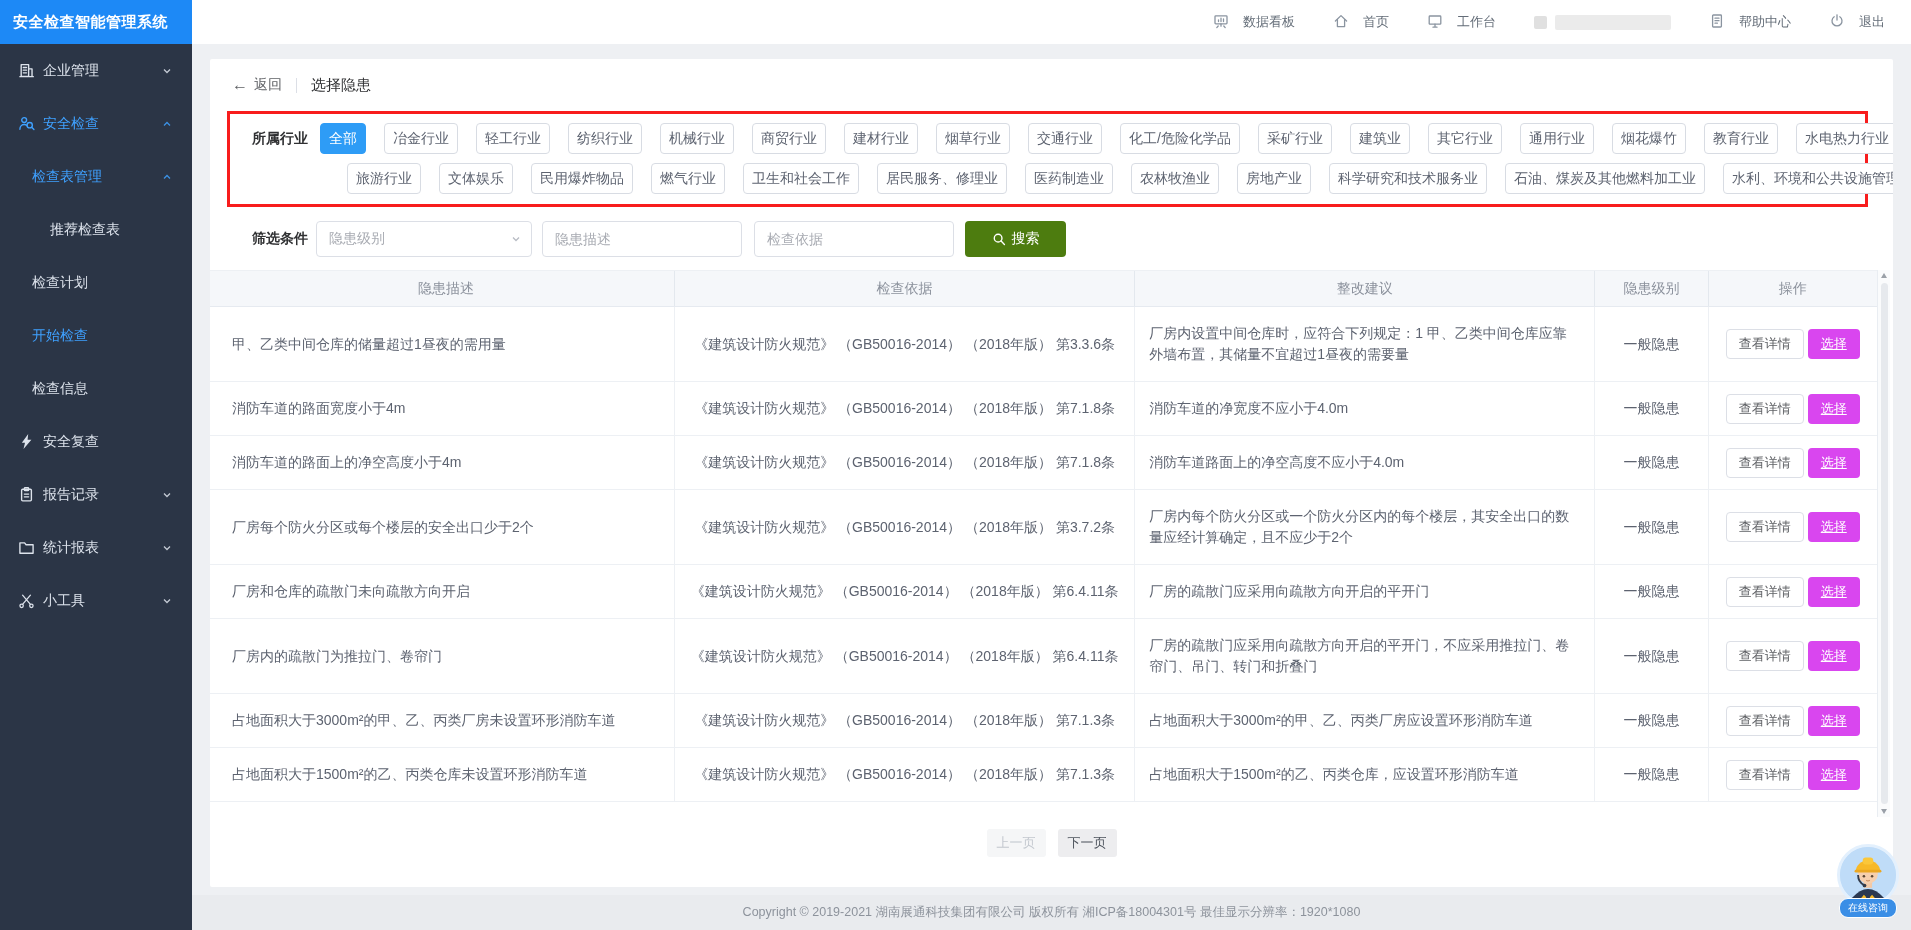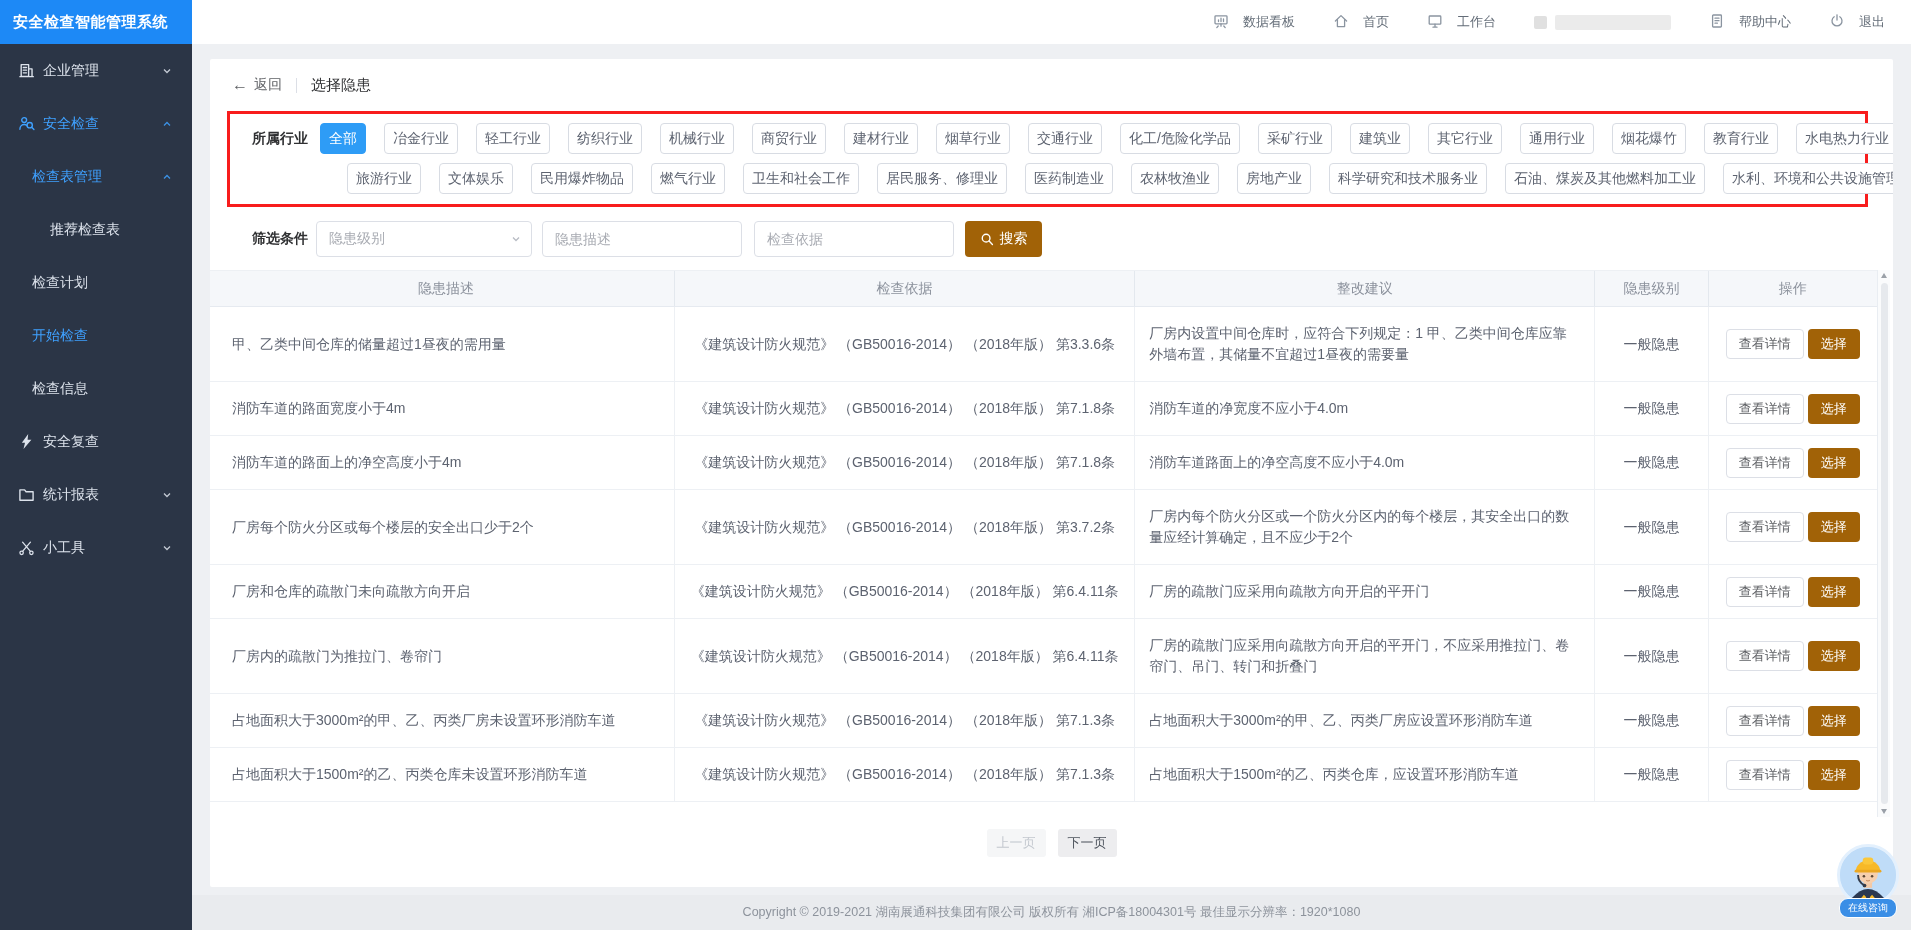--- a/index.html
+++ b/index.html
@@ -50,43 +50,43 @@
 
   .filters { display:flex; align-items:center; margin:14px 0 0 42px; }
   .f-label { font-size:14px; font-weight:bold; color:#303133; margin-right:8px; }
   .fselect { width:216px; height:36px; border:1px solid #dcdfe6; border-radius:4px; display:flex;
     align-items:center; padding:0 10px 0 12px; color:#a8abb2; font-size:14px; cursor:pointer;
     justify-content:space-between; margin-right:10px; background:#fff; }
   .selchev { display:inline-flex; color:#b8bcc4; }
   .finput { width:200px; height:36px; border:1px solid #dcdfe6; border-radius:4px; padding:0 12px;
     font-size:14px; color:#303133; margin-right:12px; outline:none; }
   .finput::placeholder { color:#a8abb2; }
-  .searchbtn { width:77px; height:36px; background:#a16207; border:none; border-radius:4px; color:#fff;
+  .searchbtn { width:101px; height:36px; background:#4d7c0f; border:none; border-radius:4px; color:#fff;
     font-size:14px; display:flex; align-items:center; justify-content:center; gap:6px; margin-left:-1px; }
   .searchbtn .ifill { display:inline-flex; width:14px; height:14px; }
 
   
   .table-wrap { position:relative; margin-top:13px; }
   .table { margin-right:16px; border-top:1px solid #edf0f4; }
   .cell { display:flex; align-items:center; border-right:1px solid #edf0f4; line-height:21px; }
   .cell:last-child { border-right:none; }
   .c1 { width:27.9%; padding:16px 14px 16px 22px; }
   .c2 { width:27.6%; padding:16px 6px; justify-content:center; text-align:center; }
   .c3 { width:27.6%; padding:16px 14px; }
   .c4 { width:6.8%; justify-content:center; padding:16px 4px; }
   .c5 { width:10.1%; justify-content:center; padding:10px 4px; }
   .thead { display:flex; background:#f5f7fa; height:36px; color:#8b919c; font-size:14px;
     border-bottom:1px solid #e6eaf0; }
   .thead .cell { padding-top:0; padding-bottom:0; justify-content:center; text-align:center; border-right-color:#e3e8ee; }
   .trow { display:flex; font-size:14px; color:#5d6370; border-bottom:1px solid #edf0f4; background:#fff; }
   .empty-row { height:15px; }
   .btn-view { height:30px; padding:0 12px; background:#fff; border:1px solid #dcdfe6; border-radius:4px;
     color:#606266; font-size:13px; white-space:nowrap; }
-  .btn-select { height:30px; padding:0 13px; background:#a16207; border:none; border-radius:4px;
-    color:#fff; font-size:13px; margin-left:4px; white-space:nowrap; }
+  .btn-select { height:30px; padding:0 13px; background:#d946ef; border:none; border-radius:4px;
+    color:#fff; font-size:13px; margin-left:4px; white-space:nowrap;text-decoration:underline; }
 
   .vscroll { position:absolute; top:0; bottom:0; right:3px; width:13px; background:#fafbfc;
     border-left:1px solid #e9edf2; }
   .varrow { position:absolute; left:0; width:12px; height:12px; }
   .varrow.up { top:0; } .varrow.down { bottom:0; }
   .varrow.up::after, .varrow.down::after { content:""; position:absolute; left:2.5px; border-left:3.5px solid transparent;
     border-right:3.5px solid transparent; }
   .varrow.up::after { top:3px; border-bottom:5px solid #9aa0a8; }
   .varrow.down::after { top:4px; border-top:5px solid #9aa0a8; }
   .vthumb { position:absolute; left:2.5px; top:13px; bottom:13px; width:7px; background:#e6e9ed; border-radius:4px; }
@@ -166,20 +166,35 @@
       <div class="snav lv2">
         <span class="slabel">检查信息</span>
       </div>
       <div class="snav lv1">
         <span class="sicon">
           <svg viewBox="0 0 16 16" fill="currentColor" width="100%" height="100%">
             <path d="M9.6 1L3.6 9.2h3L5.2 15l7.4-8.6H9z"></path>
           </svg>
         </span>
         <span class="slabel">安全复查</span>
+      </div>
+      <div class="snav lv1">
+        <span class="sicon">
+          <svg viewBox="0 0 16 16" fill="none" stroke="currentColor" stroke-width="1.3" stroke-linecap="round" stroke-linejoin="round" width="100%" height="100%">
+            <rect x="3.4" y="3" width="9.2" height="11" rx="1"></rect>
+            <rect x="6" y="1.6" width="4" height="2.8" rx="0.7"></rect>
+            <path d="M6 7.6h4M6 10.2h4"></path>
+          </svg>
+        </span>
+        <span class="slabel">报告记录</span>
+        <span class="schev">
+          <svg viewBox="0 0 10 10" fill="none" stroke="currentColor" stroke-width="1.3" width="10" height="10">
+            <polyline points="2,3.5 5,6.5 8,3.5"></polyline>
+          </svg>
+        </span>
       </div>
       <div class="snav lv1">
         <span class="sicon">
           <svg viewBox="0 0 16 16" fill="none" stroke="currentColor" stroke-width="1.3" stroke-linecap="round" stroke-linejoin="round" width="100%" height="100%">
             <path d="M1.8 3.6h4.4l1.4 1.8h6.6v8H1.8z"></path>
           </svg>
         </span>
         <span class="slabel">统计报表</span>
         <span class="schev">
           <svg viewBox="0 0 10 10" fill="none" stroke="currentColor" stroke-width="1.3" width="10" height="10">

